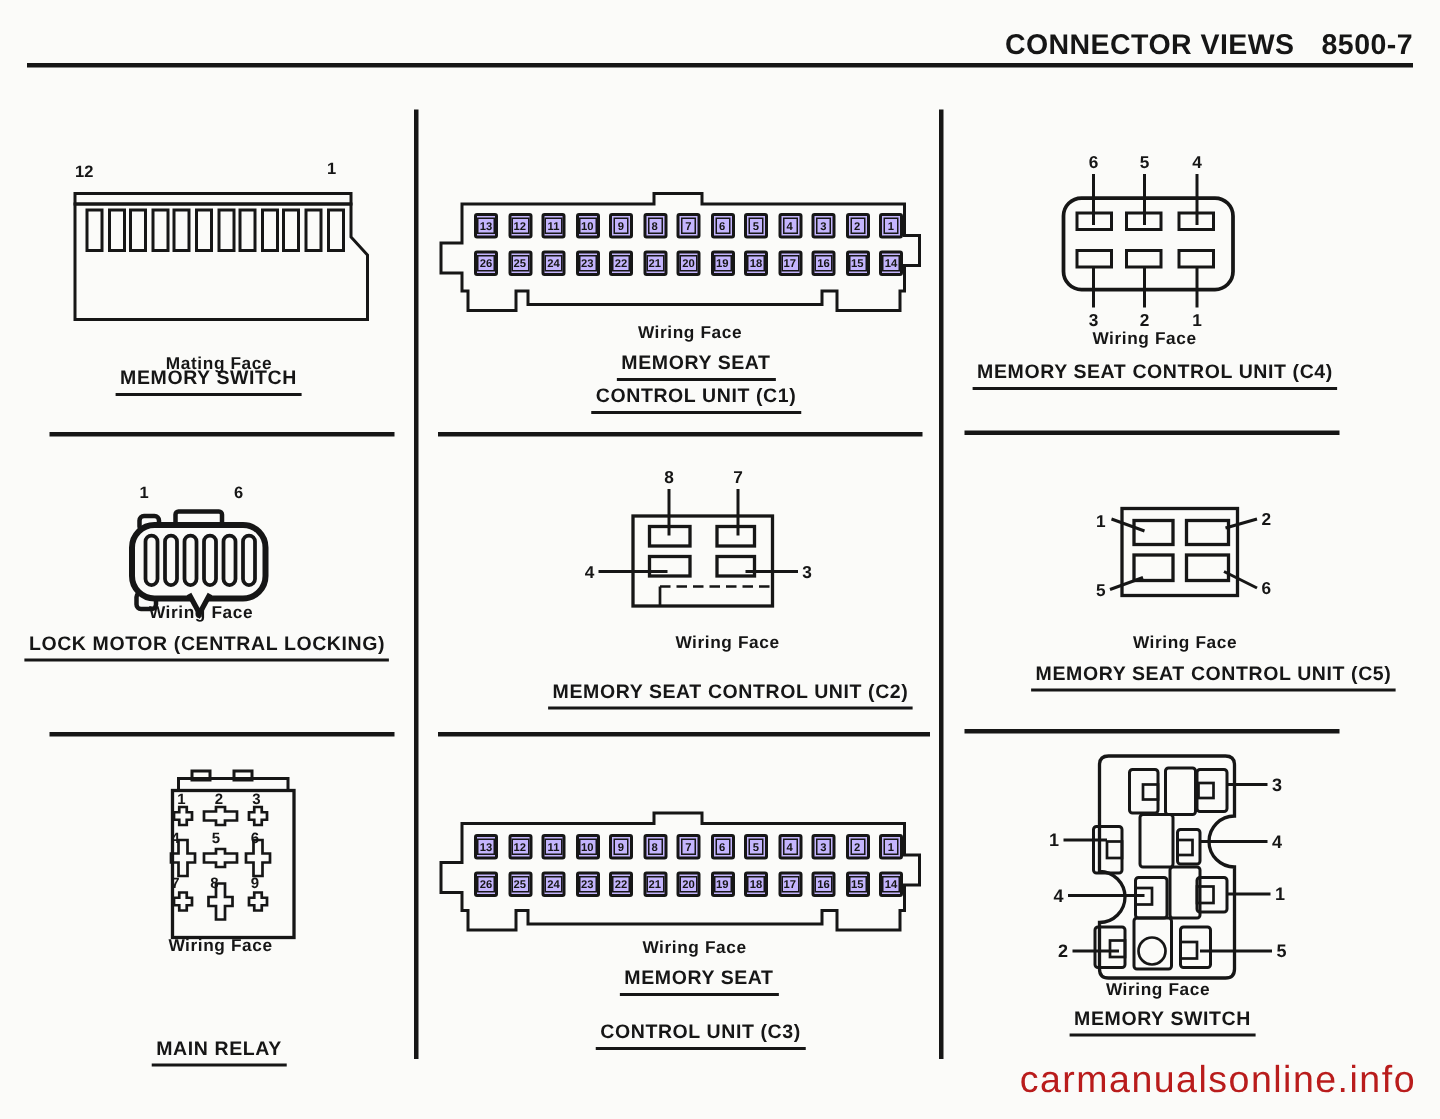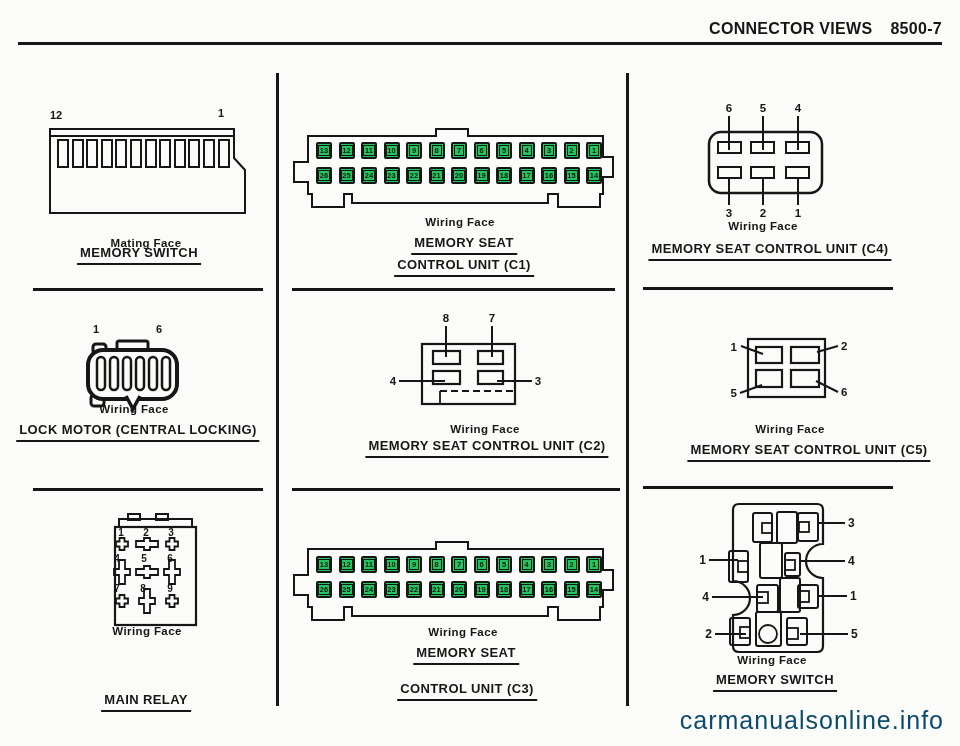--- a/index.html
+++ b/index.html
@@ -1,33 +1,33 @@
 <!DOCTYPE html>
 <html><head>
 <meta charset="utf-8">
 <style>
   html,body{margin:0;padding:0;background:#e8e8e8;}
   .page{position:relative;width:960px;height:746px;background:#fbfbf9;overflow:hidden;
         font-family:"Liberation Sans",sans-serif;color:#161616;}
   .hline{position:absolute;height:3px;background:#161616;}
   .vline{position:absolute;width:3px;background:#161616;}
-  .header{position:absolute;top:20px;right:18px;font-size:16px;font-weight:bold;letter-spacing:.3px;white-space:nowrap;}
+  .header{position:absolute;top:20px;right:18px;font-size:19px;font-weight:bold;letter-spacing:.3px;white-space:nowrap;}
   .header .pgnum{margin-left:18px;}
   .centered{position:absolute;transform:translateX(-50%);white-space:nowrap;text-align:center;}
   .face{font-size:11.5px;font-weight:bold;letter-spacing:.4px;}
   .cname{font-size:13px;font-weight:bold;letter-spacing:.4px;border-bottom:2px solid #161616;padding:0 3px 3px;}
   .numlab{position:absolute;font-size:11px;font-weight:bold;}
   svg.diagram{position:absolute;overflow:visible;}
   svg.diagram text{font-family:"Liberation Sans",sans-serif;font-weight:bold;fill:#161616;}
   .pin-row{position:absolute;display:flex;justify-content:space-between;}
   .pin{box-sizing:border-box;width:16px;height:17px;border:2px solid #161616;border-radius:2px;
-       display:flex;align-items:center;justify-content:center;background:#22c55e;}
+       display:flex;align-items:center;justify-content:center;background:#c4b5fd;}
   .pin>span{box-sizing:border-box;display:flex;align-items:center;justify-content:center;
        min-width:10px;height:11px;border:1px solid #161616;font-size:7.5px;font-weight:bold;line-height:1;padding:0 1px;}
-  .watermark{position:absolute;top:706px;right:16px;font-size:25px;color:#0c4a6e;letter-spacing:1px;font-weight:normal;}
+  .watermark{position:absolute;top:706px;right:16px;font-size:25px;color:#b91c1c;letter-spacing:1px;font-weight:normal;}
 </style>
 </head>
 <body>
 
 <div class="page">
 
   <div class="header">
     <span>CONNECTOR VIEWS</span><span class="pgnum">8500-7</span>
   </div>
   <div class="hline" style="left:18px;top:42px;width:924px;"></div>
@@ -216,21 +216,21 @@
         <rect x="93" y="66" width="25" height="13"></rect>
       <text x="8" y="80" text-anchor="middle" font-size="11.5" stroke="none">4</text>
       <text x="153" y="80" text-anchor="middle" font-size="11.5" stroke="none">3</text>
       <line x1="14" y1="76" x2="60" y2="76" stroke-width="2"></line>
         <line x1="112" y1="76" x2="147" y2="76" stroke-width="2"></line>
       <line x1="55" y1="86" x2="129" y2="86" stroke-width="1.8" stroke-dasharray="7 4"></line>
       <line x1="55" y1="86" x2="55" y2="99" stroke-width="1.8"></line>
     </g>
   </svg>
   <div class="centered face" style="left:485px;top:423px;">Wiring Face</div>
-  <div class="centered" style="left:487px;top:436px;"><span class="cname">MEMORY SEAT CONTROL UNIT (C2)</span></div>
+  <div class="centered" style="left:487px;top:452px;"><span class="cname">MEMORY SEAT CONTROL UNIT (C2)</span></div>
 
   <svg class="diagram" style="left:720px;top:332px;" width="135" height="72" viewBox="0 0 135 72">
     <g stroke="#161616" fill="none" stroke-width="2.2">
       <rect x="28" y="7" width="77" height="58"></rect>
       <rect x="36" y="15" width="26" height="16"></rect>
         <rect x="71" y="15" width="28" height="16"></rect>
       <rect x="36" y="38" width="26" height="17"></rect>
         <rect x="71" y="38" width="28" height="17"></rect>
       <line x1="21" y1="14" x2="43" y2="22" stroke-width="2"></line>
       <line x1="97" y1="20" x2="118" y2="14" stroke-width="2"></line>

